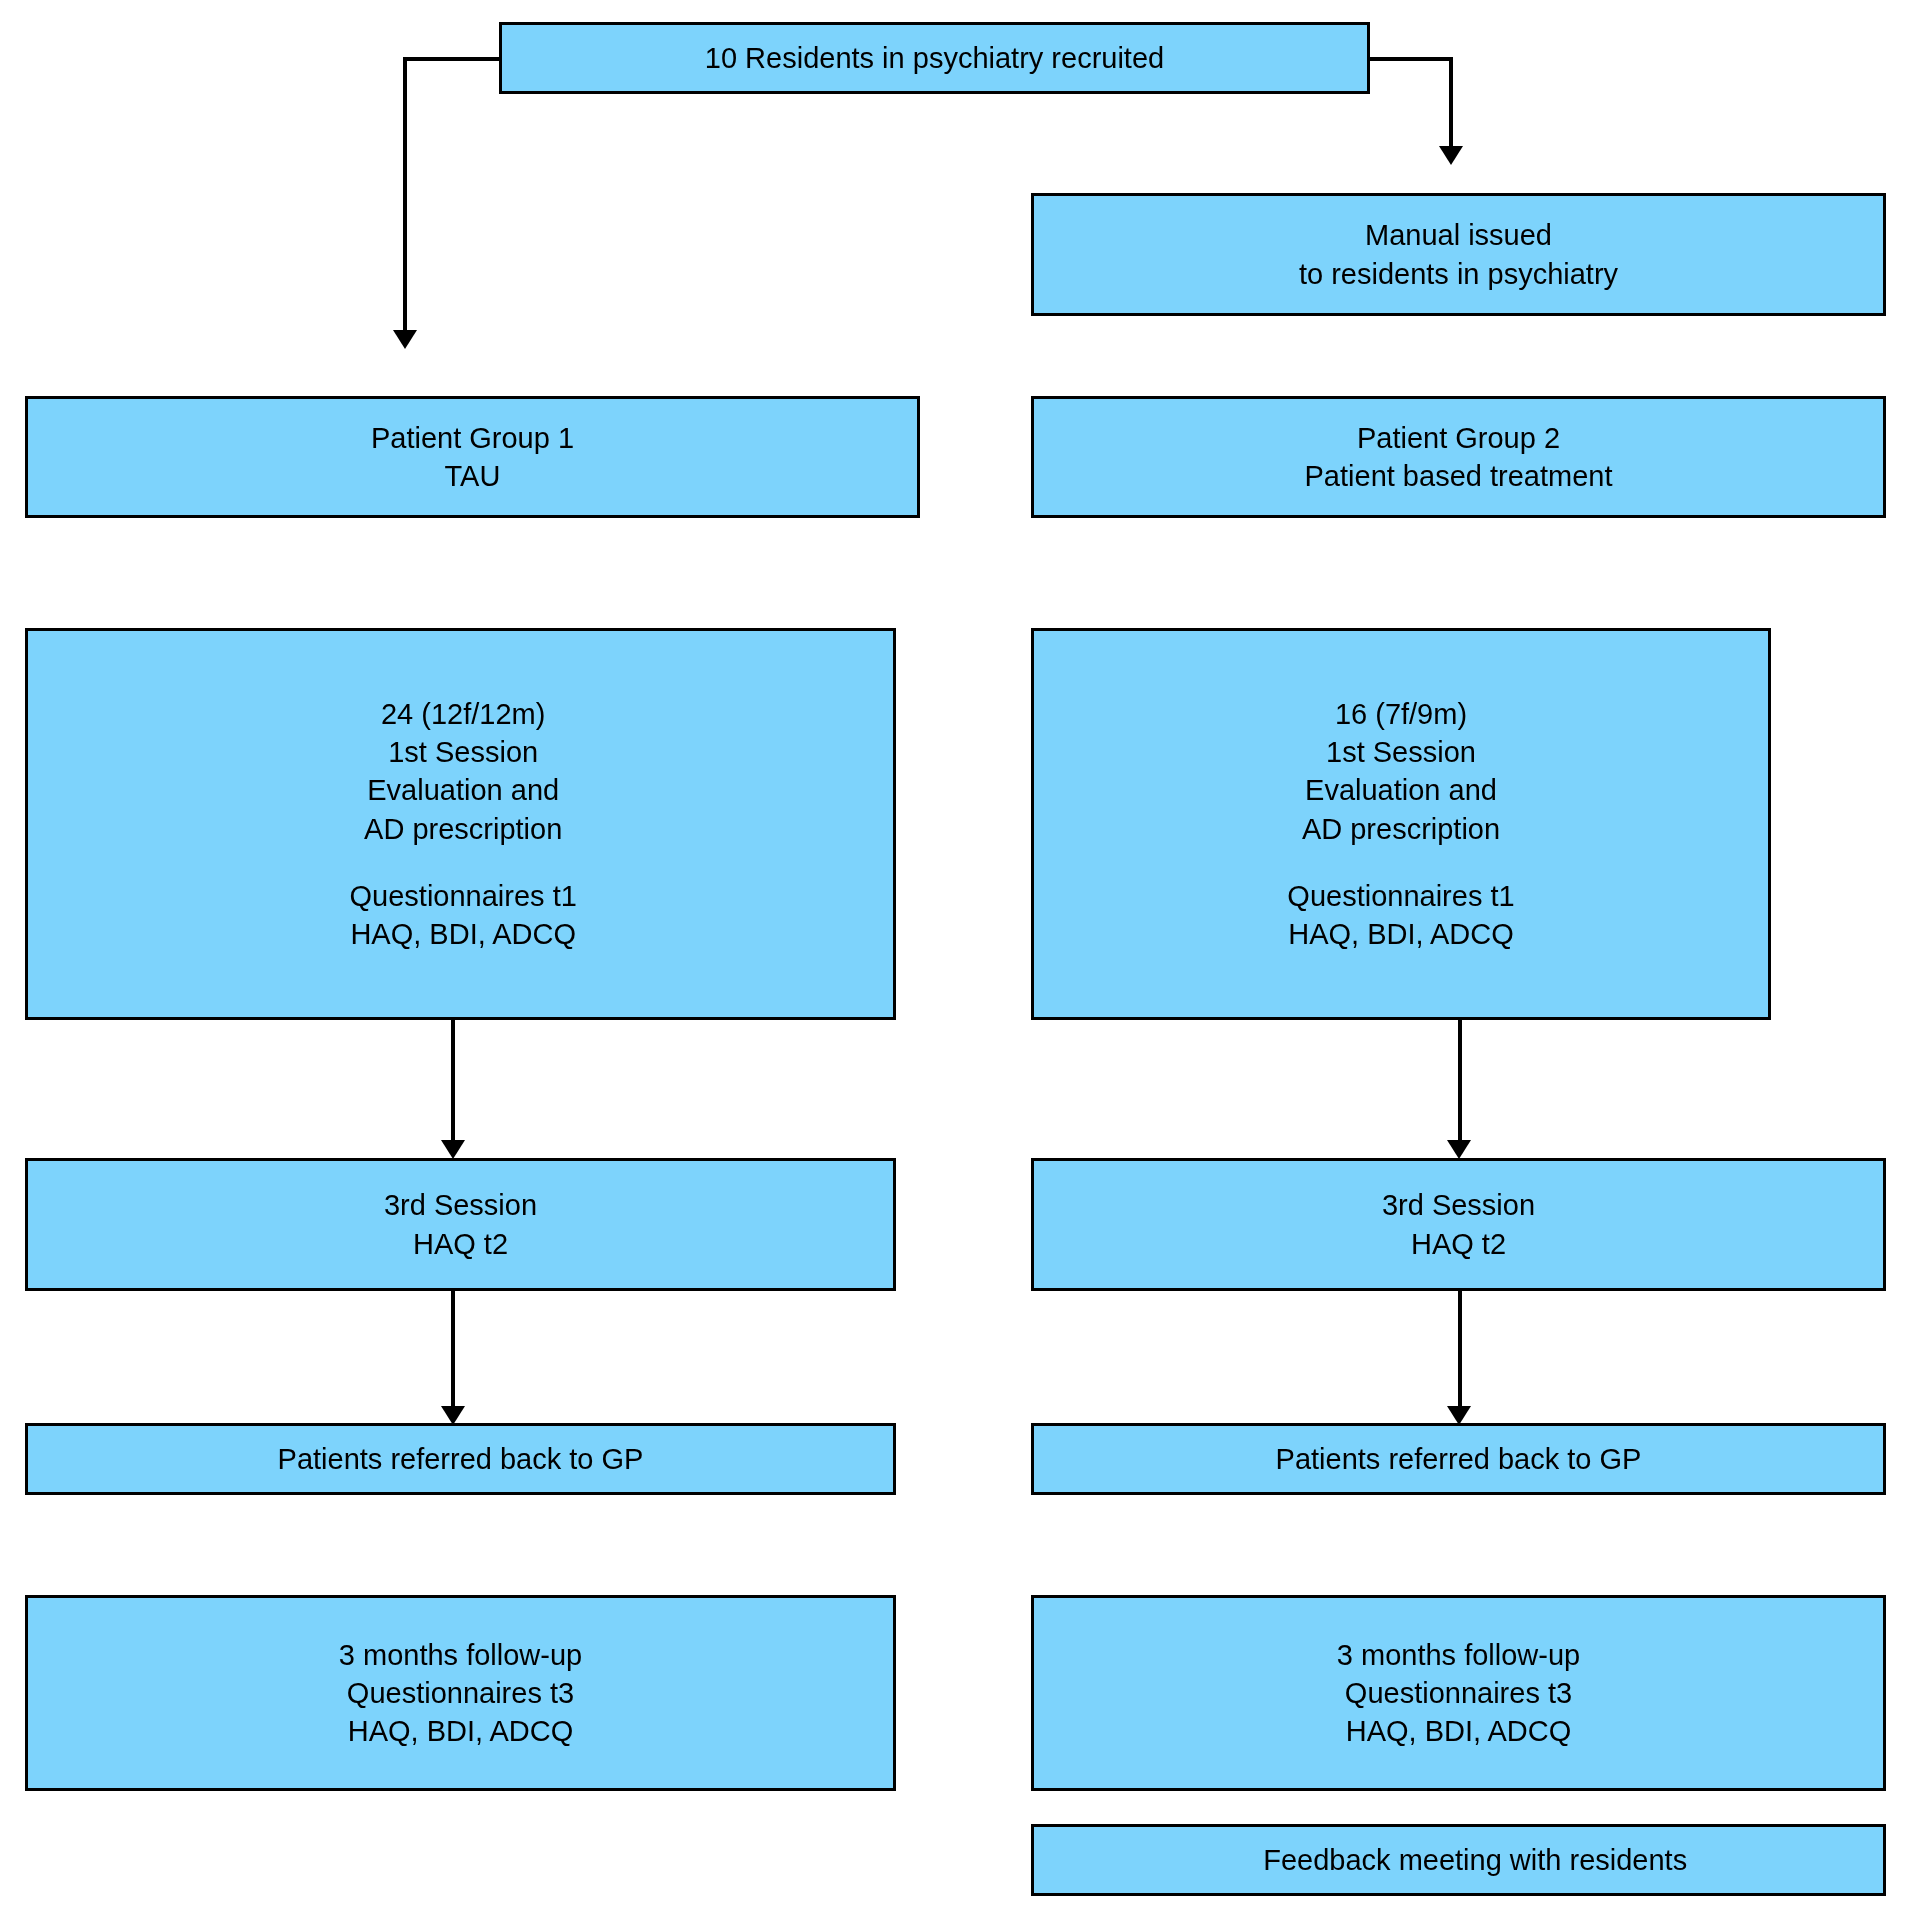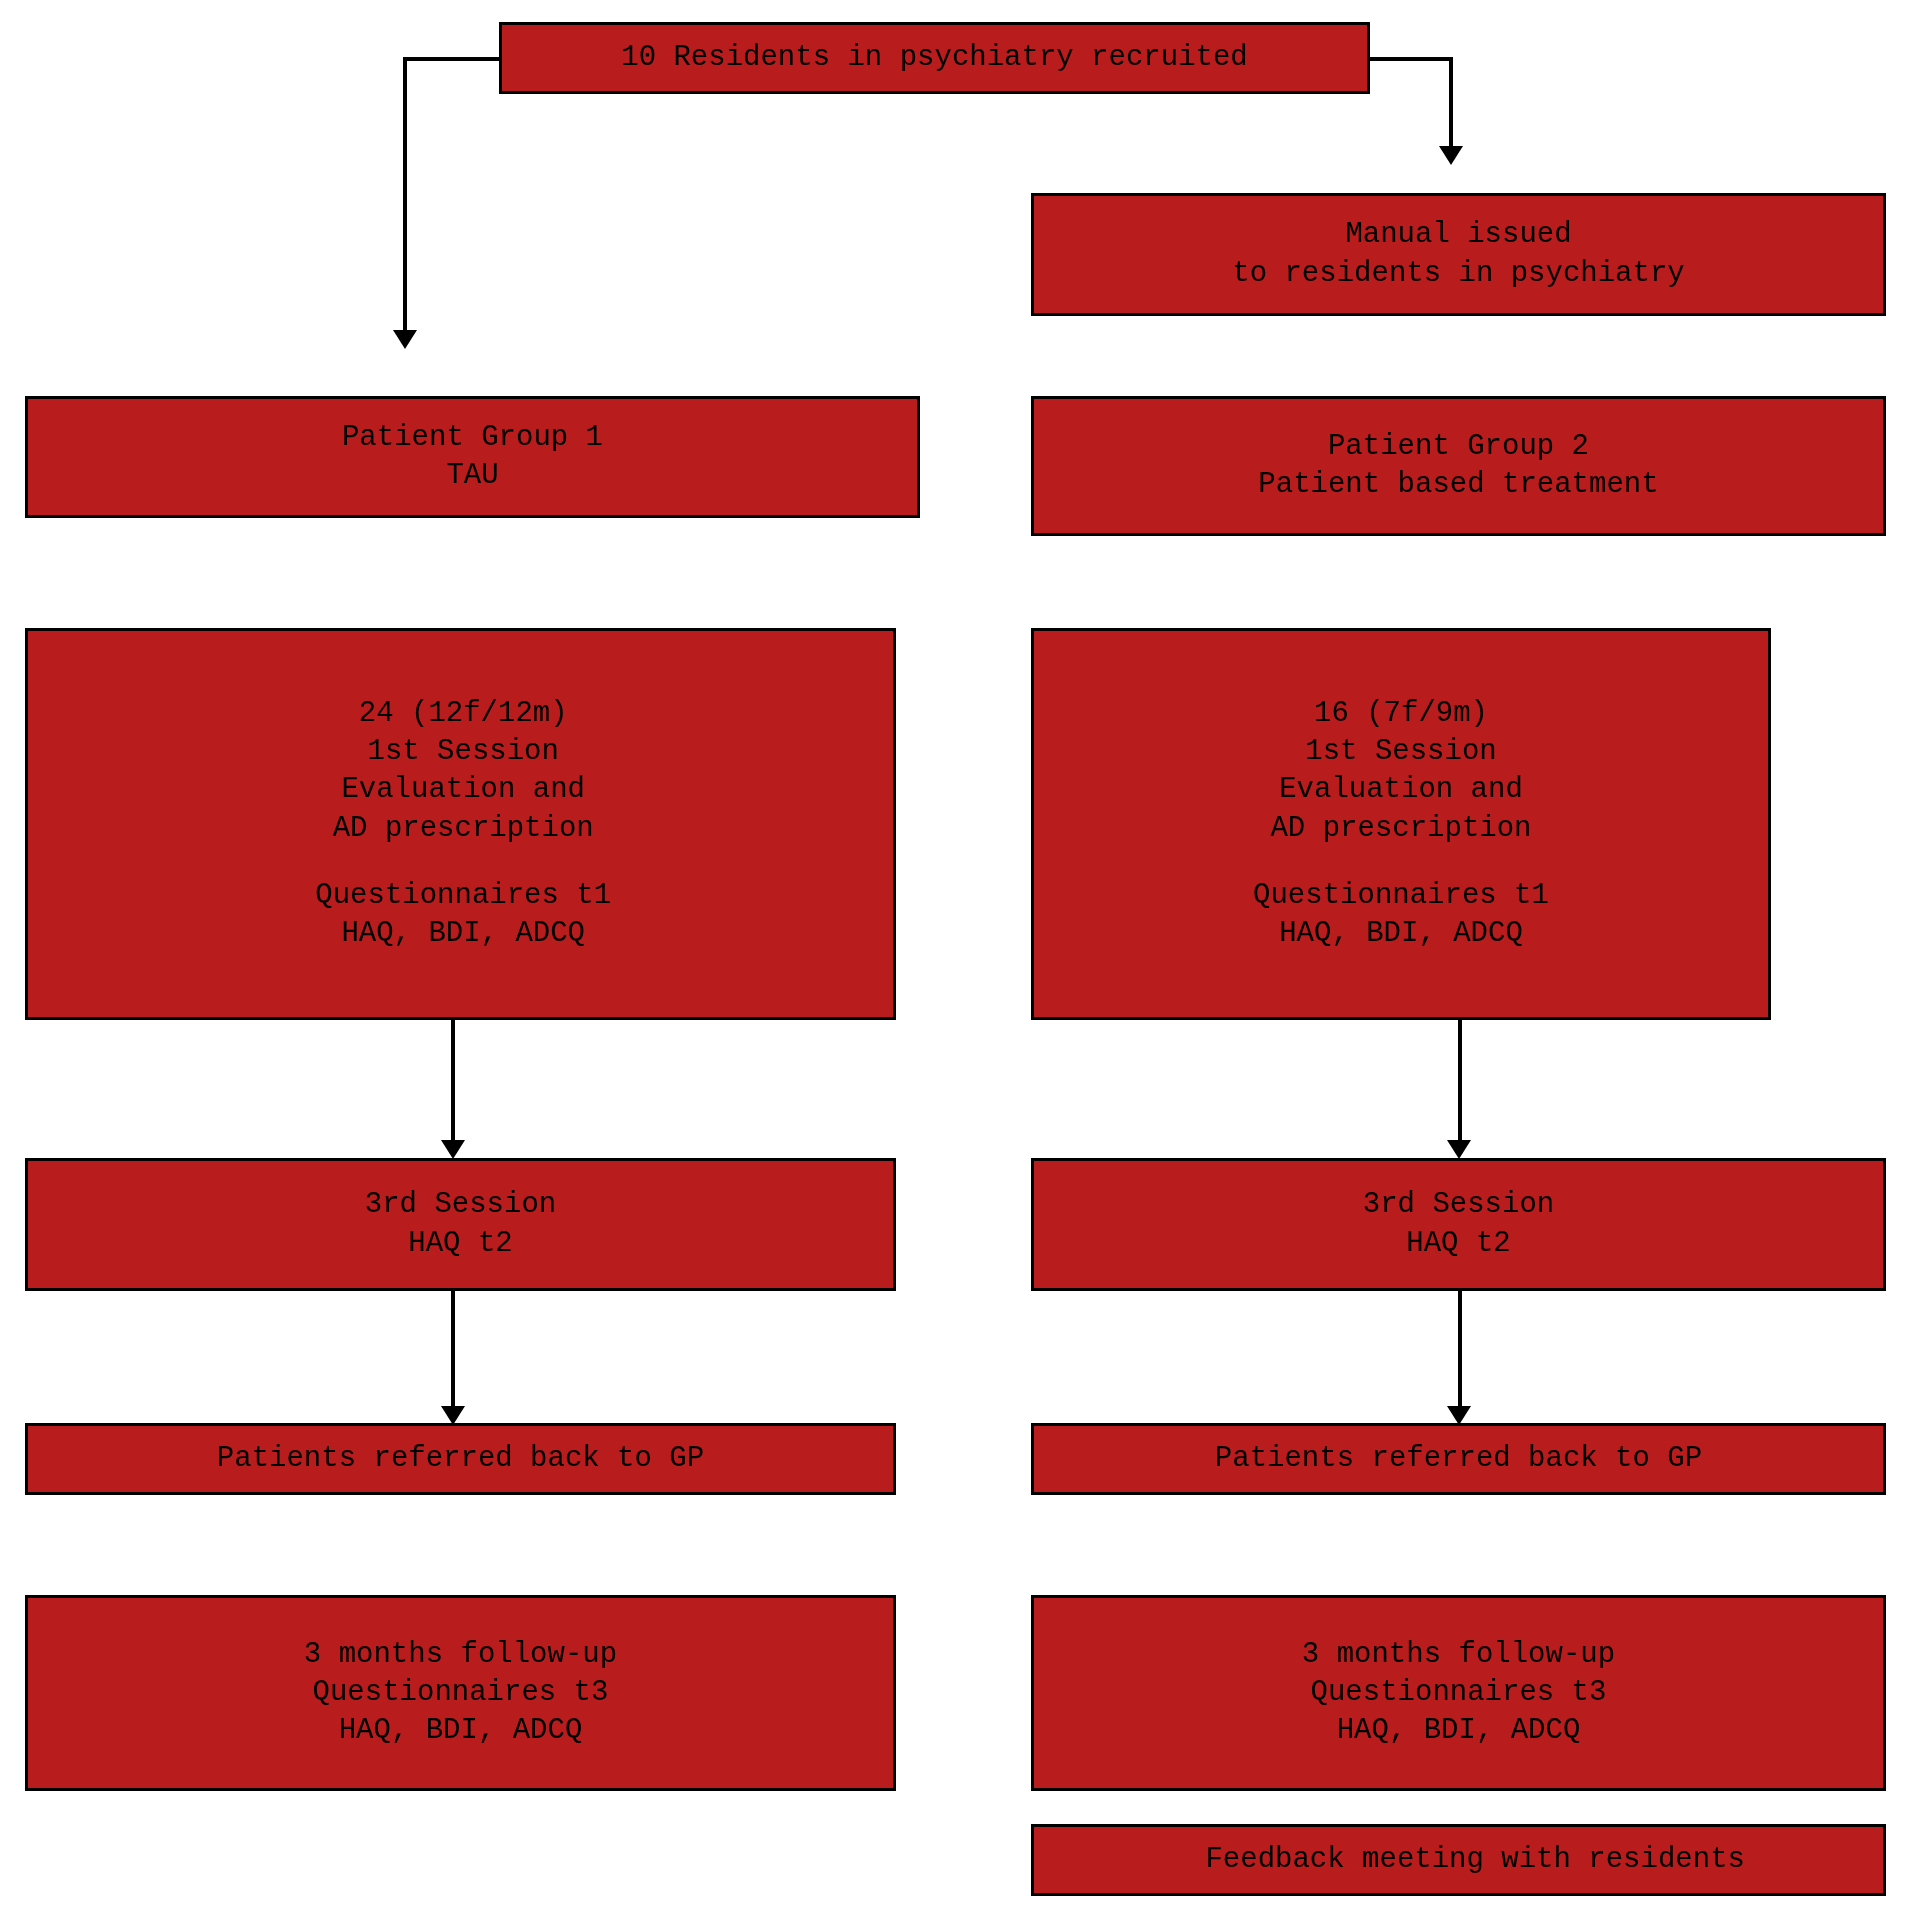--- a/index.html
+++ b/index.html
@@ -13,30 +13,29 @@
     height: 1921px;
     background: #ffffff;
     font-family: "Liberation Sans", "DejaVu Sans", sans-serif;
     color: #000000;
     overflow: hidden;
   }
   .node {
     position: absolute;
     box-sizing: border-box;
     border: 3.3px solid #000000;
-    background: #b91c1c;
+    background: #7dd3fc;
     display: flex;
     flex-direction: column;
     align-items: center;
     justify-content: center;
     text-align: center;
     line-height: 1.32;
     font-size: 29px;
     padding: 2.8px 6.6px;
-    font-family: Liberation Mono, monospace;
   }
   .node .line { display: block; white-space: pre; }
   .node .spacer { display: block; height: 29px; }
 
   
   .vline {
     position: absolute;
     background: #000000;
     width: 4.2px;
   }
@@ -86,21 +85,21 @@
   <div class="node" style="left:1031px; top:193px; width:855px; height:123px;">
     <span class="line">Manual issued</span>
     <span class="line">to residents in psychiatry</span>
   </div>
 
   <div class="node" style="left:25px; top:396px; width:895px; height:122px;">
     <span class="line">Patient Group 1</span>
     <span class="line">TAU</span>
   </div>
 
-  <div class="node" style="left:1031px; top:396px; width:855px; height:140px;">
+  <div class="node" style="left:1031px; top:396px; width:855px; height:122px;">
     <span class="line">Patient Group 2</span>
     <span class="line">Patient based treatment</span>
   </div>
 
   <div class="node" style="left:25px; top:628px; width:871px; height:392px;padding-left:12px;">
     <span class="line">24 (12f/12m)</span>
     <span class="line">1st Session</span>
     <span class="line">Evaluation and</span>
     <span class="line">AD prescription</span>
     <span class="spacer"></span>

